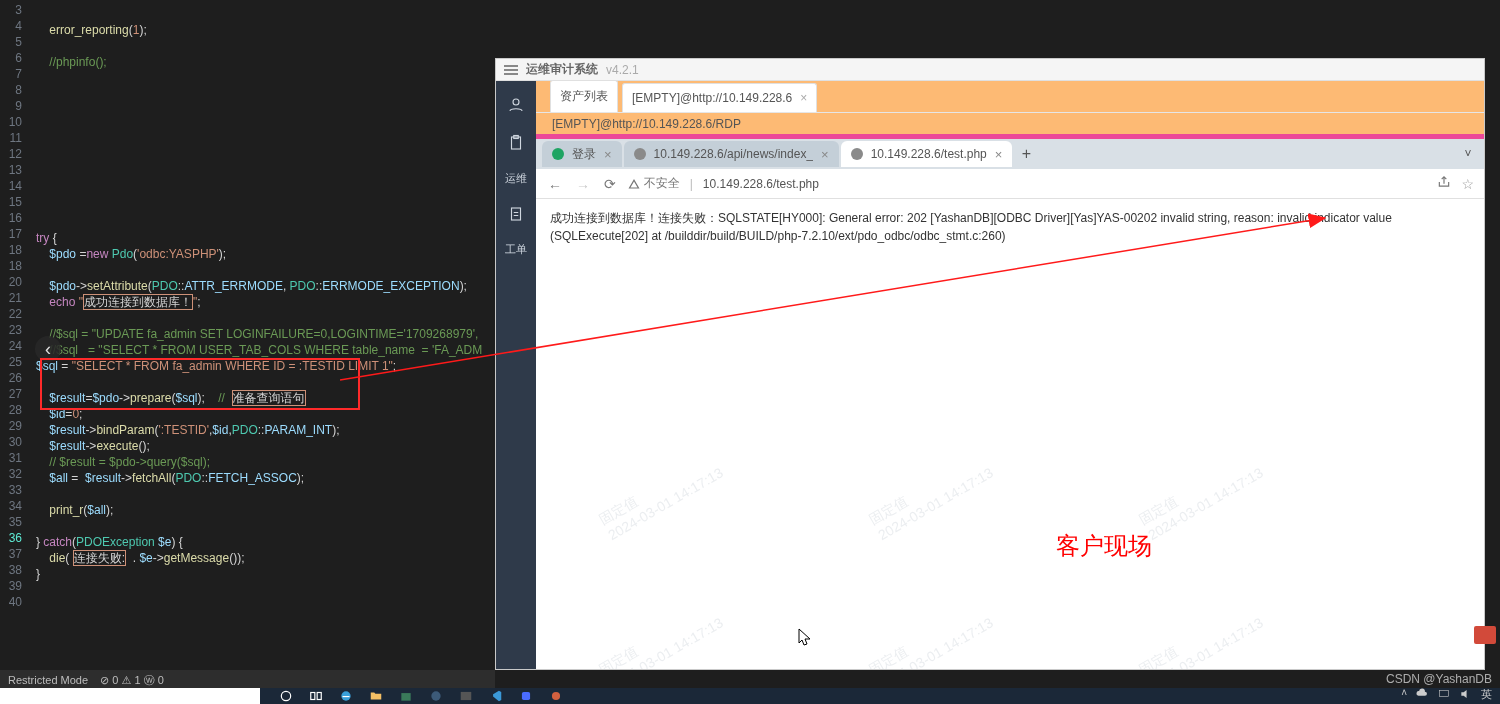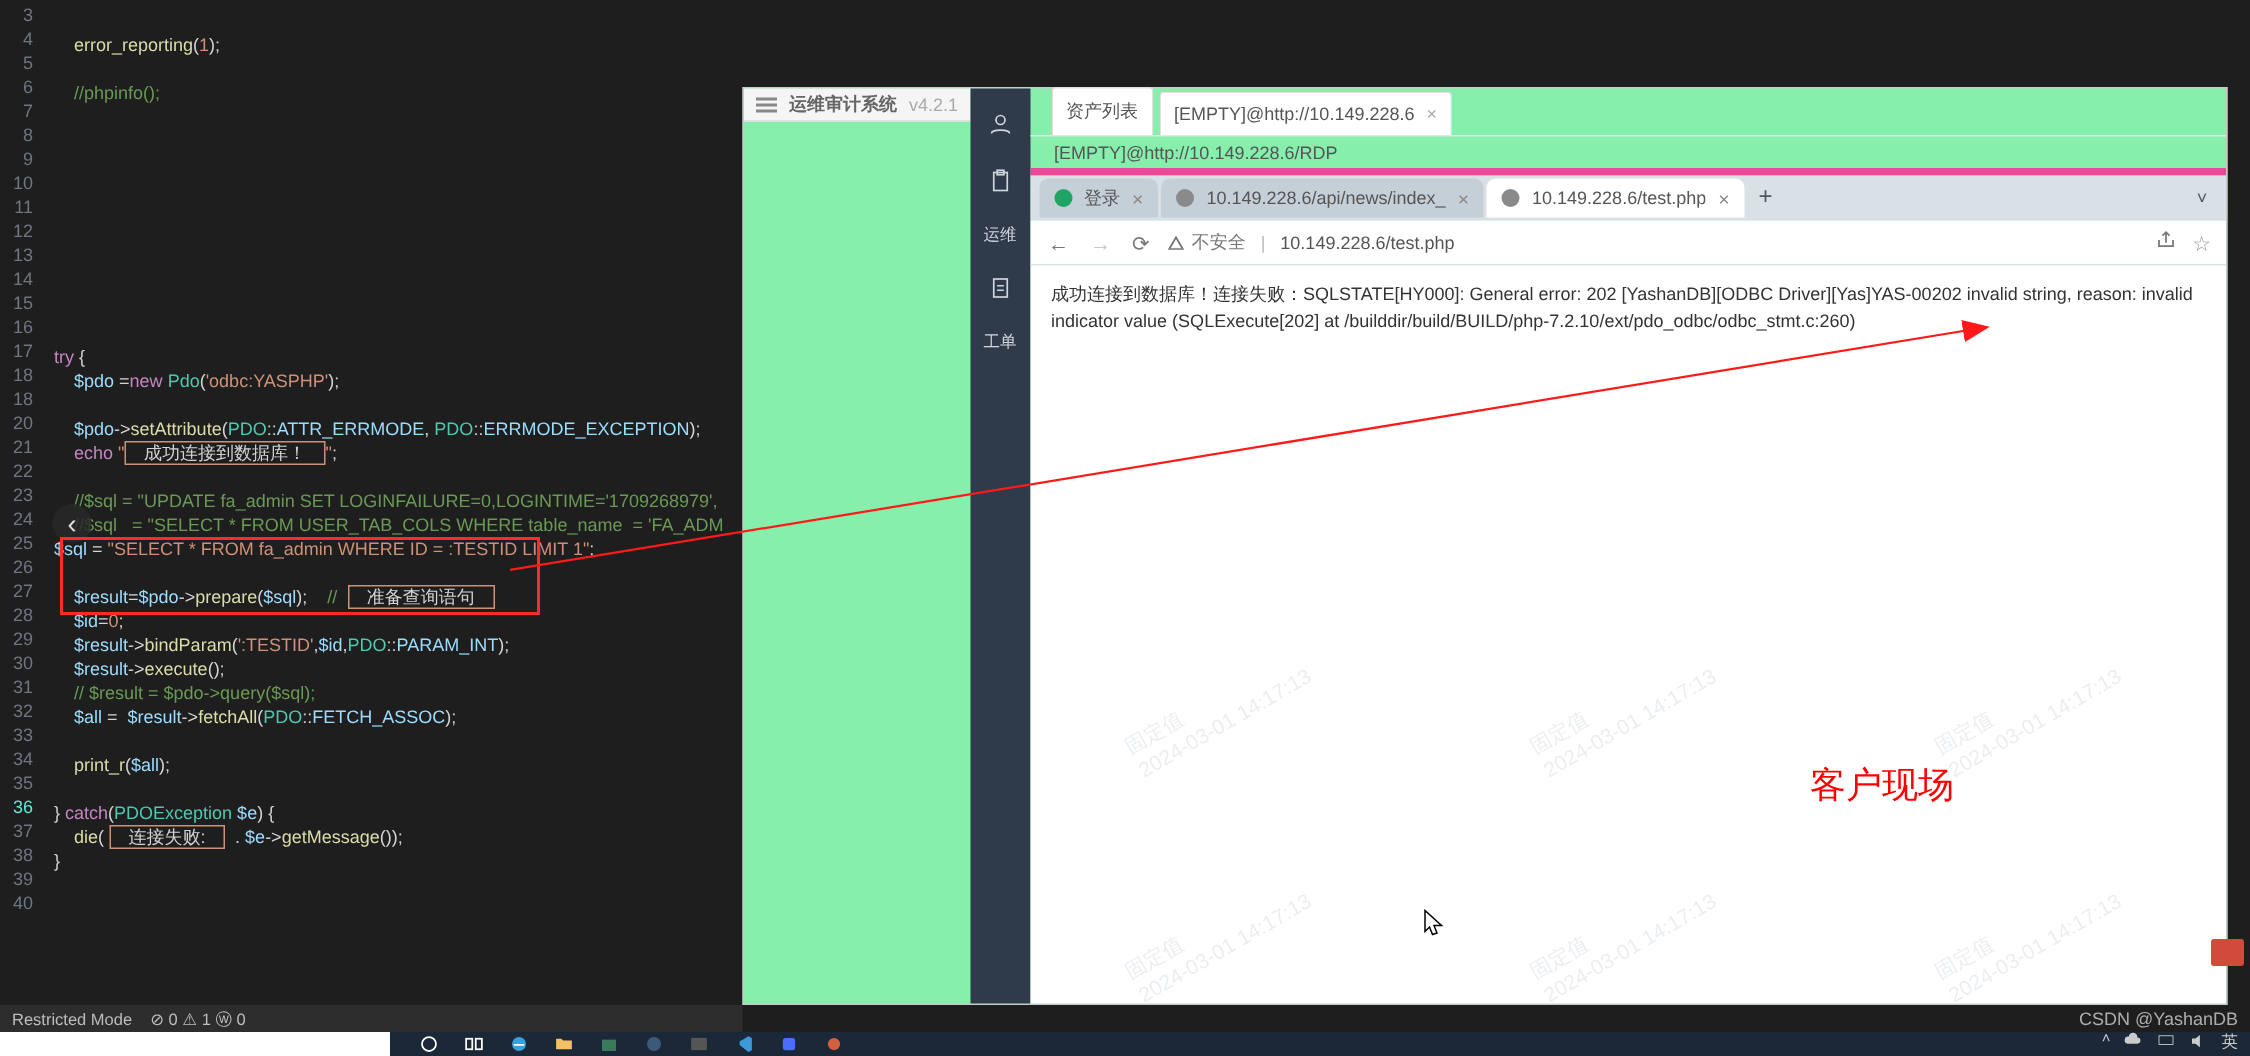--- a/index.html
+++ b/index.html
@@ -11,27 +11,27 @@
 .gutter div { height:16px; padding-right:8px; }
 .gutter .cur { color:#5eead4; }
 .code { position:absolute; left:36px; top:2px; width:465px; font:12px/16px Consolas,"Courier New",monospace; color:#d4d4d4; white-space:pre;margin-top:20px; }
 .code .row { height:16px; }
 .k  { color:#c586c0; } 
 .s  { color:#ce9178; } 
 .v  { color:#9cdcfe; } 
 .f  { color:#dcdcaa; } 
 .t  { color:#4ec9b0; } 
 .c  { color:#6a9955; } 
-.hl { border:1px solid #ce9178; padding:0 12px; }
+.hl { border:1px solid #ce9178; padding:0 0; }
 .redbox { position:absolute; border:2px solid #ff2a2a; pointer-events:none; }
 .back-chevron { position:absolute; left:35px; top:336px; width:26px; height:26px; border-radius:50%; background:rgba(40,40,40,.85); color:#e0e0e0; display:flex; align-items:center; justify-content:center; font-size:18px; }
 .statusbar-left { position:absolute; left:0; top:670px; width:495px; height:20px; background:#2d2d2d; color:#bdbdbd; font:11px/20px "Segoe UI"; padding:0 8px; display:flex; gap:12px; }
 
 
-.bastwin { position:absolute; left:495px; top:58px; width:990px; height:612px; background:#86efac; border:1px solid #c9c9c9; display:flex; }
+.bastwin { position:absolute; left:495px; top:58px; width:990px; height:612px; background:#fdba74; border:1px solid #c9c9c9; display:flex; flex-direction:column; }
 .bw-title { height:22px; background:#f5f5f5; border-bottom:1px solid #e0e0e0; display:flex; align-items:center; gap:8px; padding:0 8px; font-size:12px; color:#666; }
 .hamb { width:14px; height:10px; display:flex; flex-direction:column; justify-content:space-between; }
 .hamb span { height:2px; background:#888; }
 .bw-body { flex:1; display:flex; }
 .bw-side { width:40px; background:#2f3a4a; display:flex; flex-direction:column; align-items:center; padding-top:14px; gap:18px; color:#cfd6df; font-size:11px; }
 .bw-side .ic { width:20px; height:20px; display:flex; align-items:center; justify-content:center; }
 .bw-side svg { width:18px; height:18px; fill:none; stroke:#cfd6df; stroke-width:1.5; }
 .bw-main { flex:1; display:flex; flex-direction:column; }
 .bw-tabs { height:32px; border-bottom:1px solid #e6e6e6; display:flex; align-items:flex-end; padding:0 14px; gap:4px; font-size:12px; }
 .bw-tab { padding:7px 9px; border:1px solid #e0e0e0; border-bottom:none; background:#fff; color:#555; border-radius:3px 3px 0 0; display:flex; align-items:center; gap:8px; }

